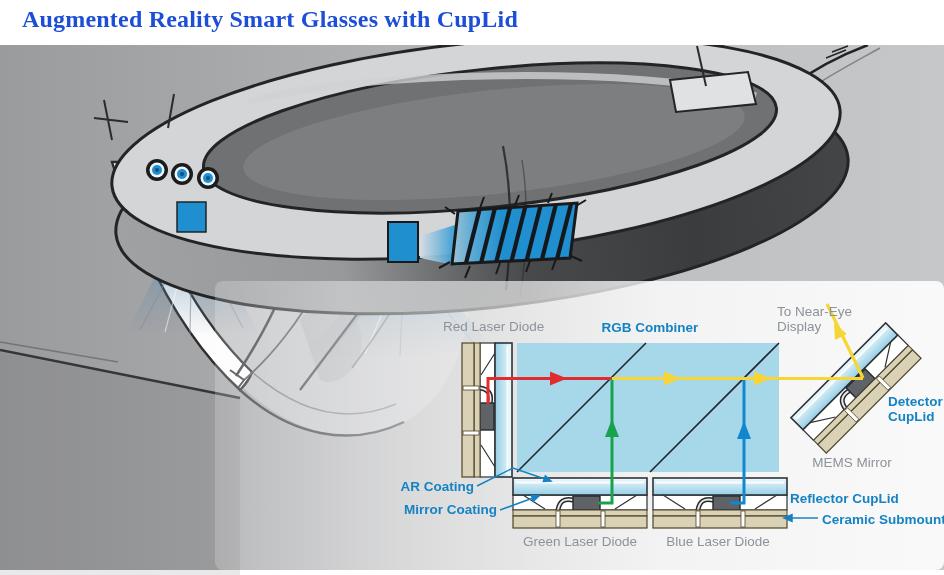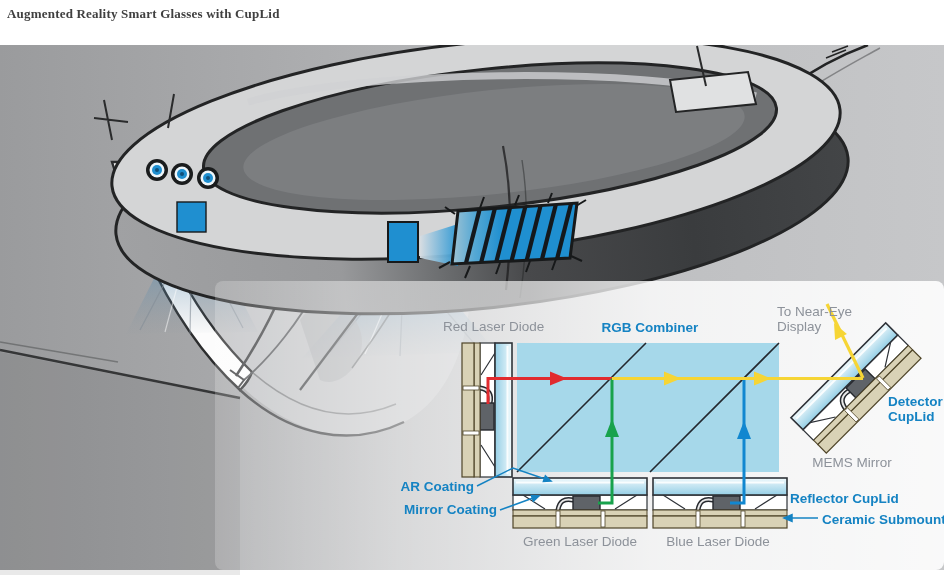--- a/index.html
+++ b/index.html
@@ -1,19 +1,19 @@
 <!DOCTYPE html>
 <html><head>
 <meta charset="utf-8">
 <style>
   html,body{margin:0;padding:0;background:#ffffff;}
   .page{position:relative;width:944px;height:575px;background:#ffffff;overflow:hidden;
         font-family:"Liberation Sans",sans-serif;}
-  .title{position:absolute;top:6px;left:7px;font-family:"Liberation Serif",serif;
-         font-weight:bold;font-size:13px;color:#404040;letter-spacing:.2px;}
+  .title{position:absolute;top:6px;left:22px;font-family:"Liberation Serif",serif;
+         font-weight:bold;font-size:24px;color:#1d4ed8;letter-spacing:.2px;}
   svg.figure{position:absolute;top:45px;left:0;display:block;}
   text{font-family:"Liberation Sans",sans-serif;}
   .lblGray{fill:#8d929a;font-size:13.5px;}
   .lblBlue{fill:#1583c3;font-size:13.5px;font-weight:bold;}
 </style>
 </head>
 <body>
 
 <div class="page">
   <div class="title">Augmented Reality Smart Glasses with CupLid</div>

